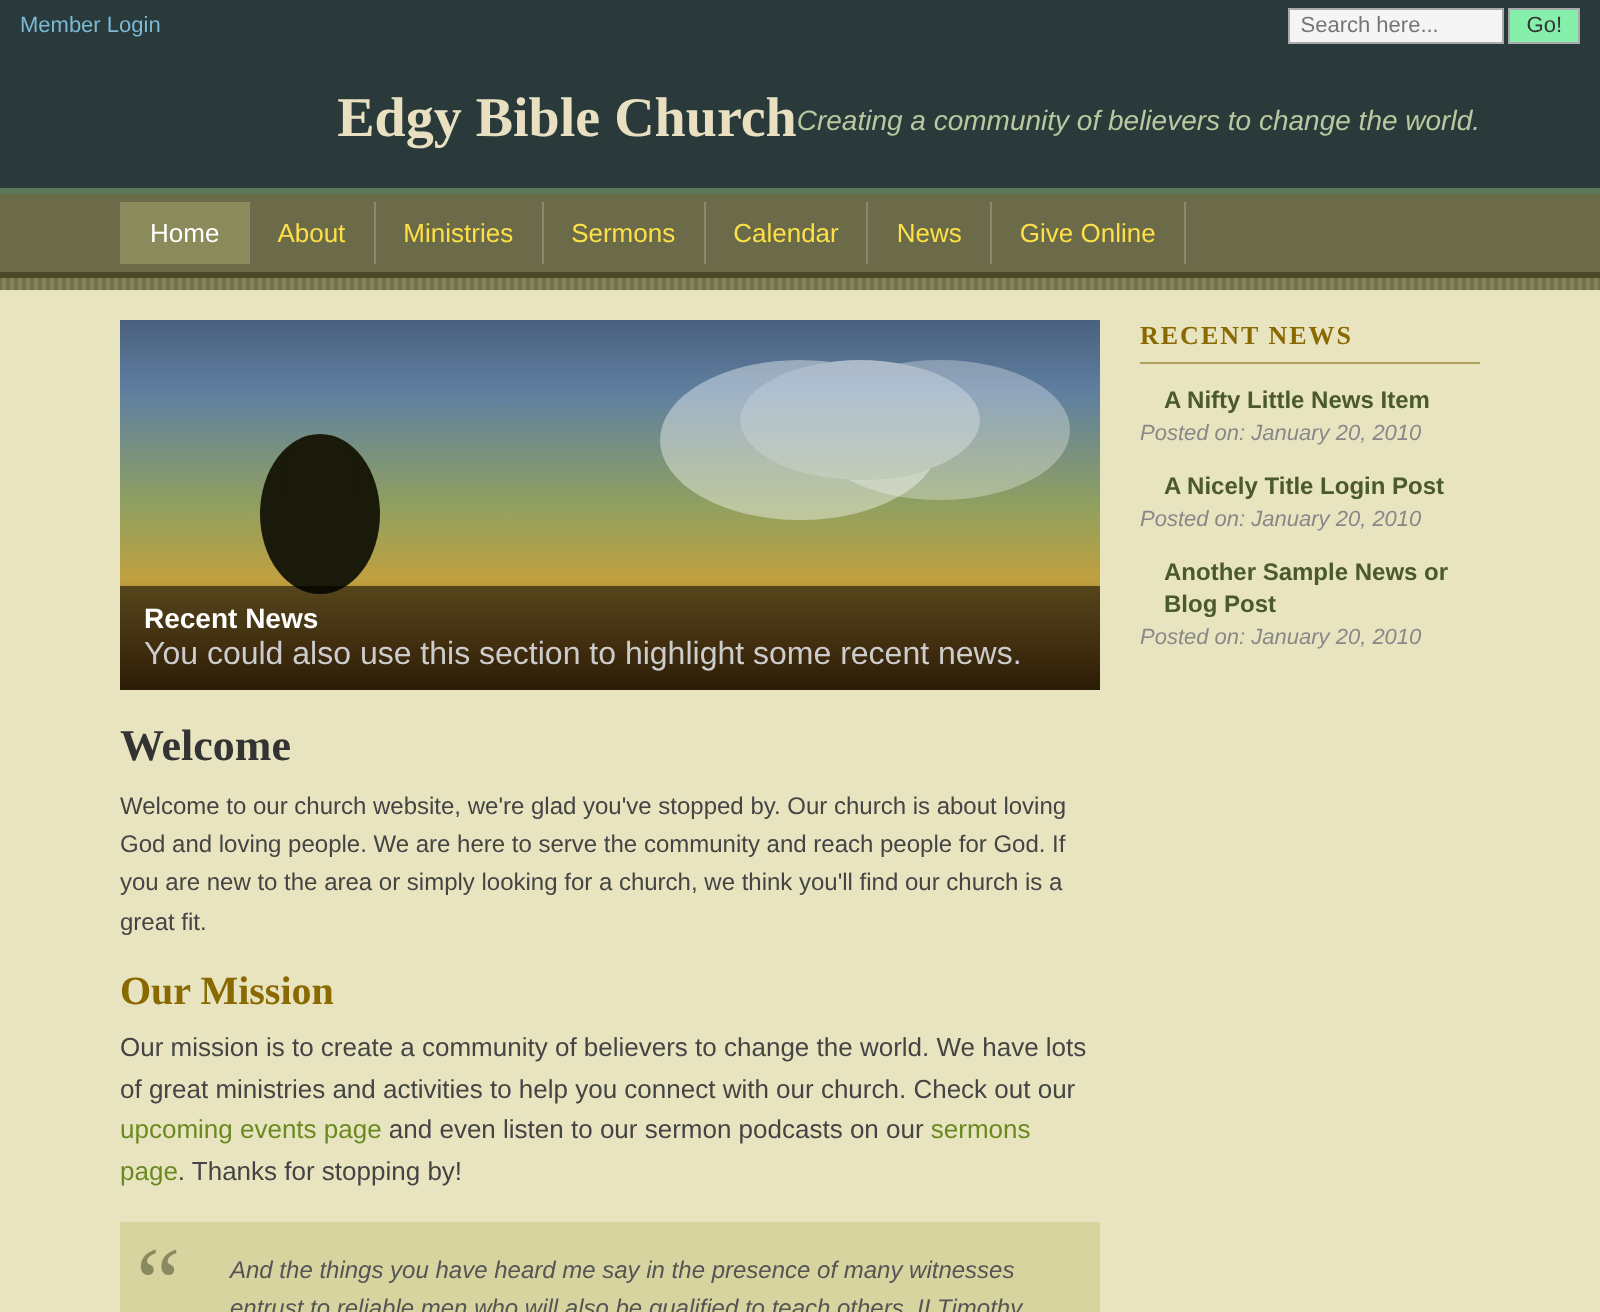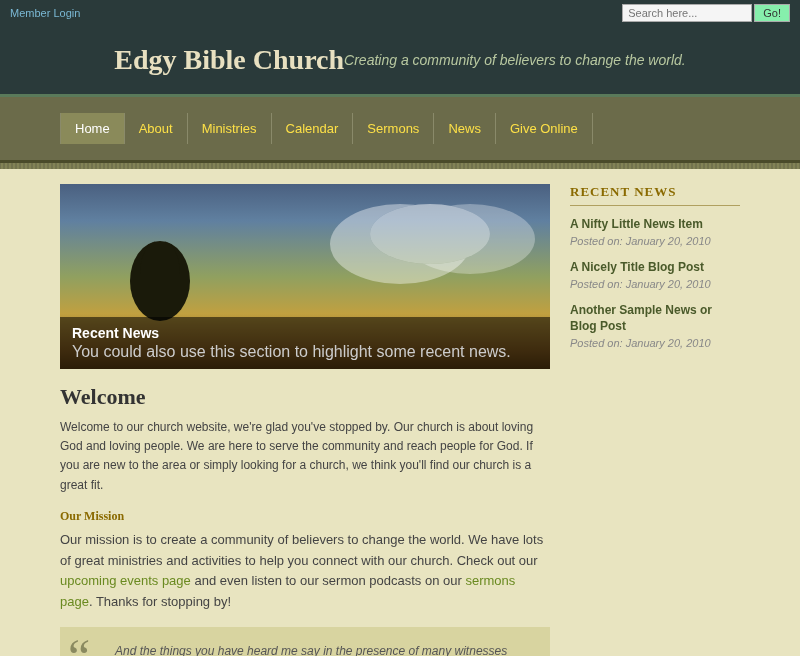--- a/index.html
+++ b/index.html
@@ -30,40 +30,40 @@
       border: 1px solid #aaa;
       cursor: pointer;
       color: #333;
     }
 
     
     #header {
       background: #2a3a3a;
       padding: 18px 60px;
       display: flex;
-      justify-content: center;
+      justify-content: flex-end;
       align-items: center;
       border-bottom: 3px solid #5a7a5a;
     }
     #site-title {
       color: #e8e0c0;
       font-size: 28px;
       font-weight: bold;
       font-family: Georgia, serif;
     }
     #tagline {
       color: #b8c8a0;
       font-size: 14px;
       font-style: italic;
     }
 
     
     #nav {
       background: #6b6b4a;
-      padding: 16px 60px;
+      padding: 4px 60px;
       display: flex;
       align-items: center;
       border-bottom: 3px solid #4a4a2a;
     }
     .nav-item {
       padding: 8px 14px;
       color: #fde047;
       font-size: 13px;
       cursor: pointer;
       text-decoration: none;
@@ -145,21 +145,21 @@
       font-family: Georgia, serif;
       margin-bottom: 8px;
     }
     #welcome-text {
       font-size: 12px;
       color: #444;
       line-height: 1.6;
       margin-bottom: 14px;
     }
     #mission-title {
-      font-size: 12px;
+      font-size: 20px;
       color: #8a6a00;
       font-family: Georgia, serif;
       margin-bottom: 6px;
     }
     #mission-text {
       font-size: 13px;
       color: #444;
       line-height: 1.6;
       margin-bottom: 14px;
     }
@@ -206,55 +206,56 @@
       margin-bottom: 10px;
       font-family: Georgia, serif;
     }
     .news-item { margin-bottom: 12px; }
     .news-item-title {
       font-size: 12px;
       font-weight: bold;
       color: #4a5a2a;
       margin-bottom: 2px;
       line-height: 1.4;
+      margin-left: 12px;
     }
     .news-item-date {
       font-size: 11px;
       color: #888;
       font-style: italic;
     }
 
     
     #nav-border {
       height: 6px;
       background: repeating-linear-gradient(90deg, #6b6b4a 0px, #8a8a5a 2px, #6b6b4a 4px);
     }
   </style>
 </head>
 <body>
 
 <div id="top-bar">
   <a>Member Login</a>
   <div id="search-form">
-    <input type="text" style="color: rgb(153, 153, 153); font-size: 11px; padding: 2px 5px; width: 130px; border: 1px solid rgb(170, 170, 170);" placeholder="Search here...">
+    <input type="text" style="color: rgb(153, 153, 153); font-size: 11px; padding: 2px 5px; width: 108px; border: 1px solid rgb(170, 170, 170);" placeholder="Search here...">
     <button>Go!</button>
   </div>
 </div>
 
 <div id="header">
   <div id="site-title">Edgy Bible Church</div>
   <div id="tagline">Creating a community of believers to change the world.</div>
 </div>
 
 <div id="nav">
 <a class="nav-item active">Home</a>
     <a class="nav-item">About</a>
     <a class="nav-item">Ministries</a>
+    <a class="nav-item">Sermons</a>
     <a class="nav-item">Calendar</a>
-    <a class="nav-item">Sermons</a>
     <a class="nav-item">News</a>
     <a class="nav-item">Give Online</a>
   </div>
 <div id="nav-border"></div>
 
 <div id="main">
 
   <div id="content">
 
     <div id="hero">
@@ -281,21 +282,21 @@
   </div>
 
   <div id="sidebar">
     <div id="recent-news-title">RECENT NEWS</div>
     <div id="news-items">
     <div class="news-item">
           <div class="news-item-title">A Nifty Little News Item</div>
           <div class="news-item-date">Posted on: January 20, 2010</div>
         </div>
         <div class="news-item">
-          <div class="news-item-title">A Nicely Title Blog Post</div>
+          <div class="news-item-title">A Nicely Title Login Post</div>
           <div class="news-item-date">Posted on: January 20, 2010</div>
         </div>
         <div class="news-item">
           <div class="news-item-title">Another Sample News or Blog Post</div>
           <div class="news-item-date">Posted on: January 20, 2010</div>
         </div>
       </div>
   </div>
 
 </div>

